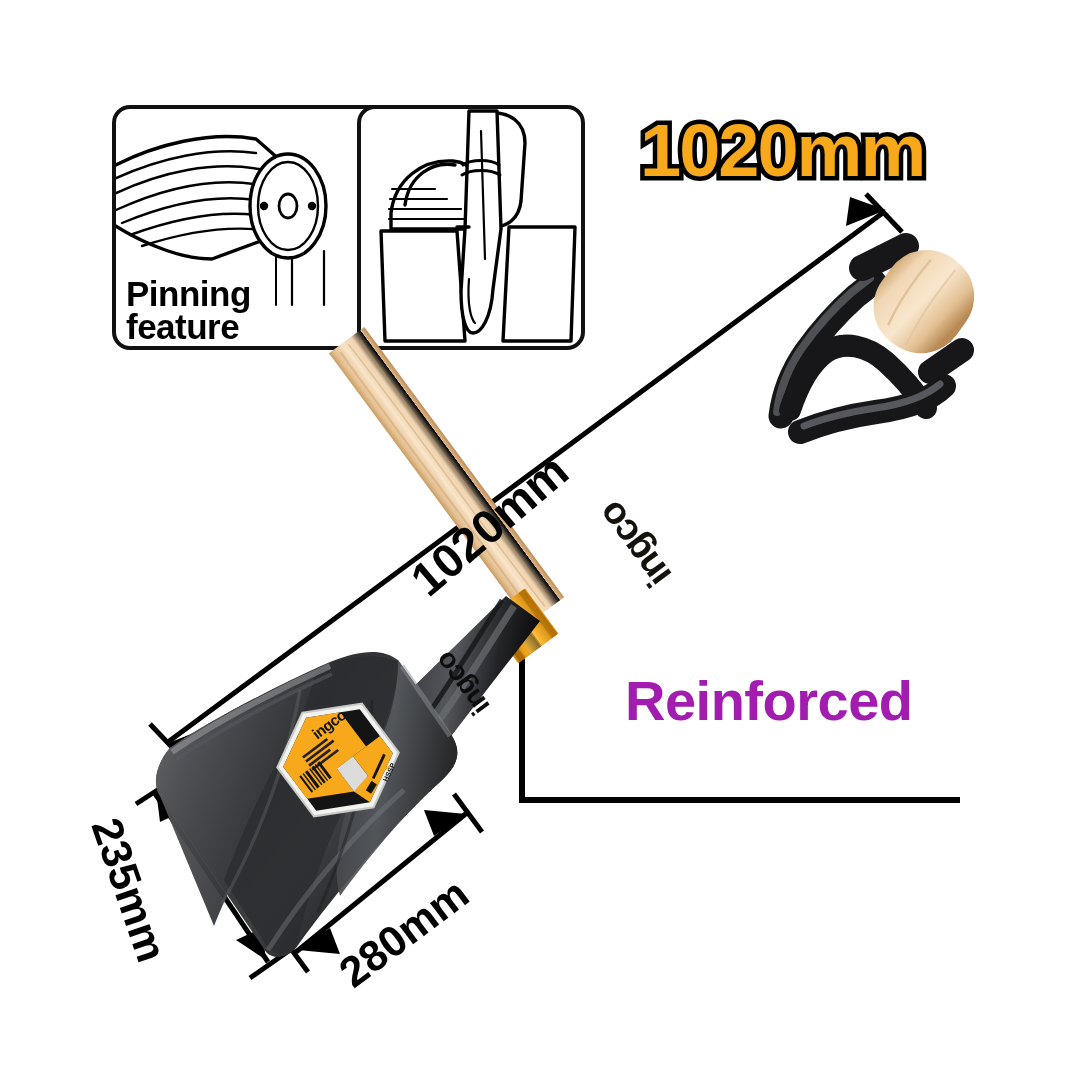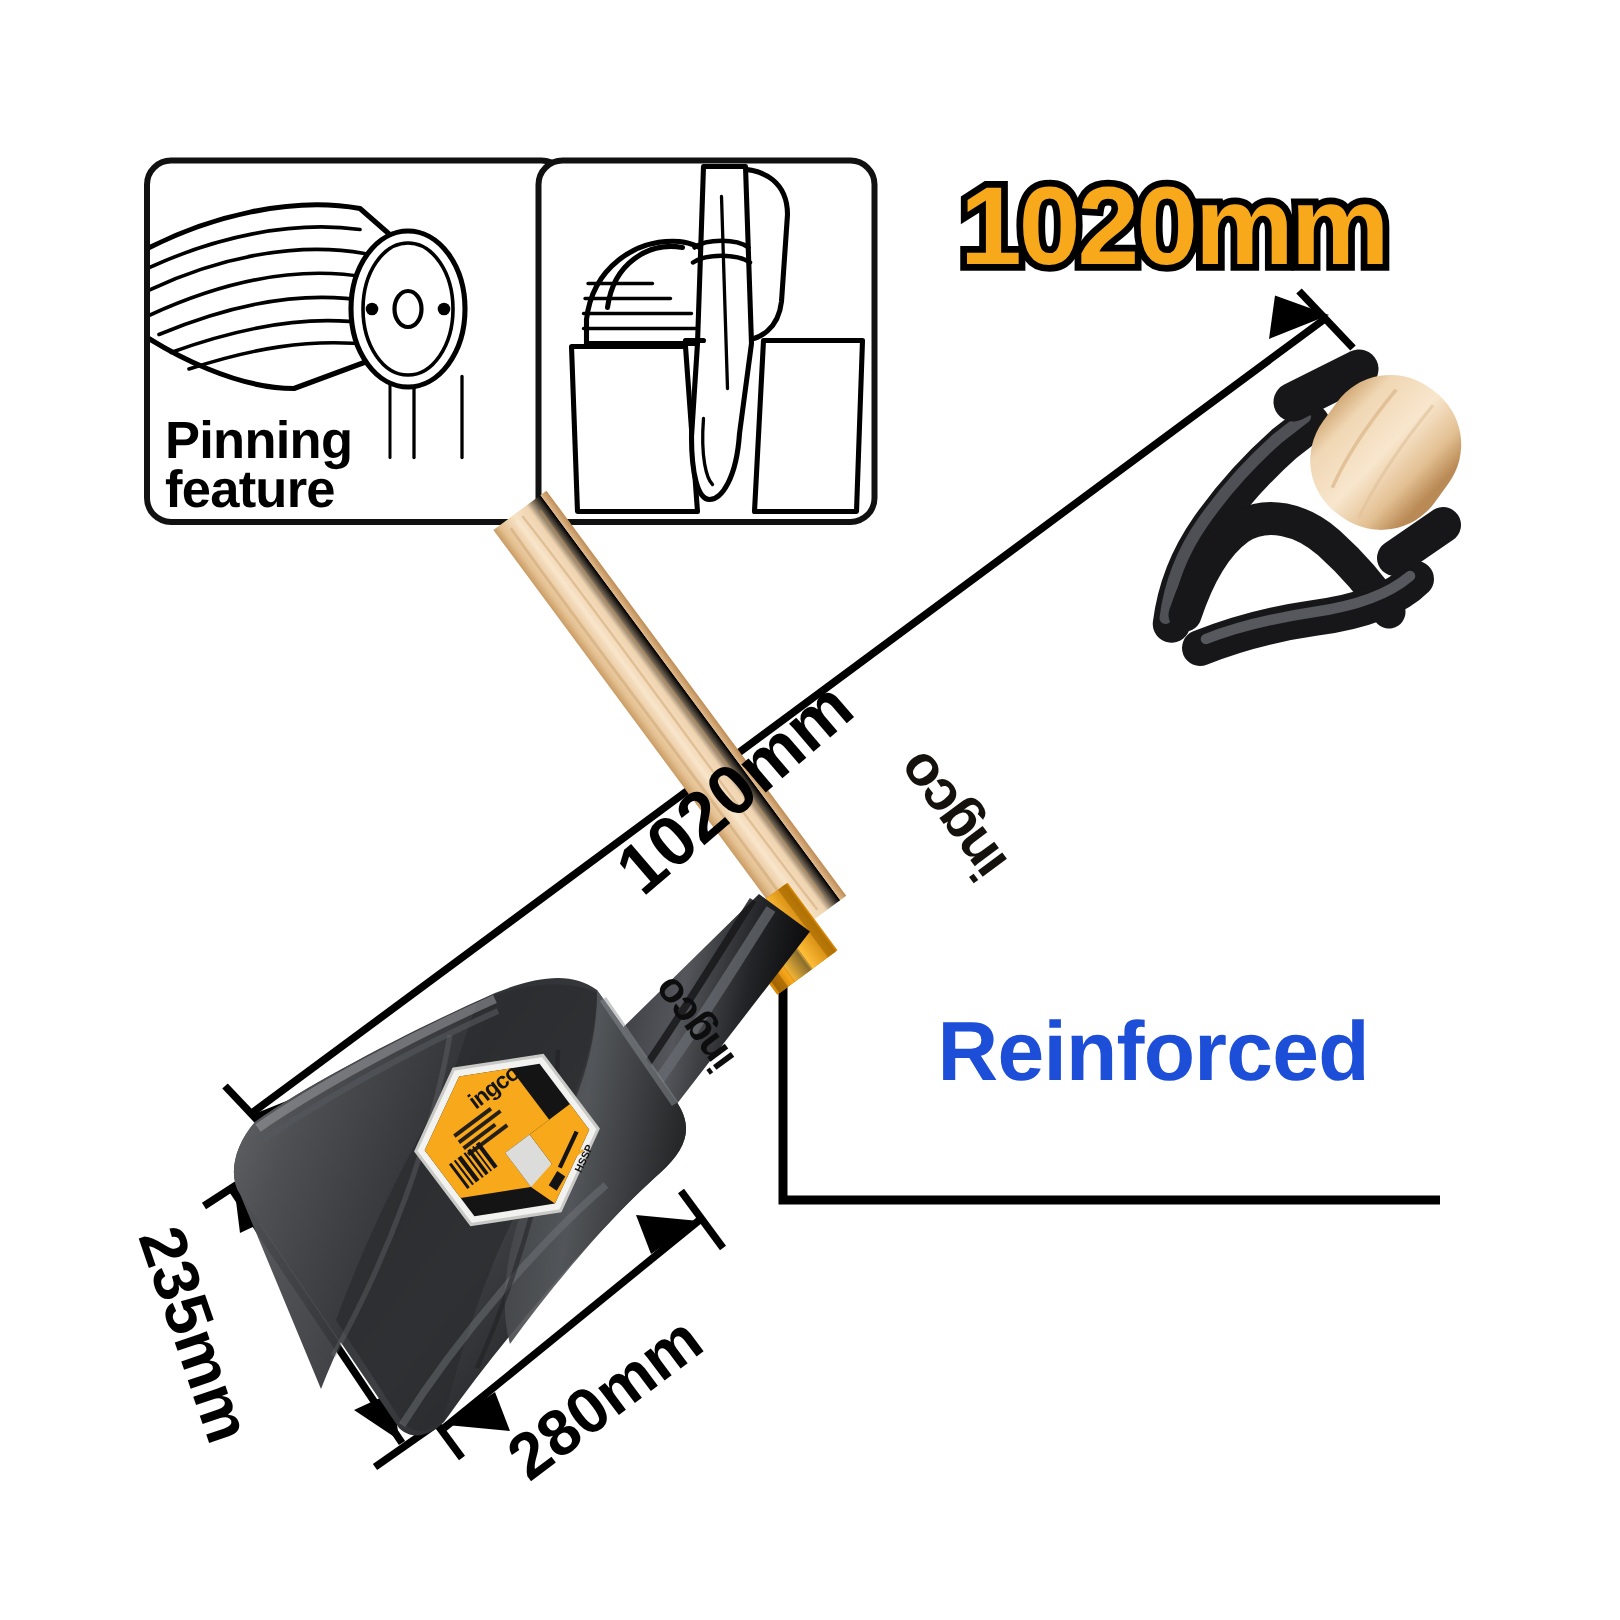--- a/index.html
+++ b/index.html
@@ -3,21 +3,21 @@
 <meta charset="utf-8">
 <style>
   html,body{margin:0;padding:0;background:#ffffff;}
   body{width:1080px;height:1080px;position:relative;overflow:hidden;
        font-family:"Liberation Sans",sans-serif;color:#000;}
   .stage{position:absolute;inset:0;width:1080px;height:1080px;}
 
   
   .feature-box{position:absolute;border:4px solid #111;border-radius:18px;
                background:#fff;box-sizing:border-box;overflow:hidden;}
-  #box-pin{left:96px;top:105px;width:283px;height:245px;}
+  #box-pin{left:112px;top:105px;width:283px;height:245px;}
   #box-step{left:357px;top:105px;width:228px;height:245px;}
   .feature-caption{position:absolute;left:10px;bottom:2px;font-weight:bold;
                    font-size:35px;line-height:0.96;letter-spacing:-.5px;color:#000;}
   .feature-caption span{display:block;}
 
   
   #headline{position:absolute;left:640px;top:108px;font-size:74px;font-weight:bold;
             letter-spacing:-2px;color:#F7A81B;
             -webkit-text-stroke:9px #000;paint-order:stroke fill;
             text-shadow:0 0 0 #000;white-space:nowrap;}
@@ -27,21 +27,21 @@
 
   
   .dim-label{position:absolute;font-weight:bold;color:#000;white-space:nowrap;
              transform-origin:0 0;}
   #lbl-1020{left:400px;top:565px;font-size:47px;transform:rotate(-40.5deg);}
   #lbl-235{left:128px;top:812px;font-size:43px;transform:rotate(71deg);}
   #lbl-280{left:330px;top:958px;font-size:43px;transform:rotate(-37deg);}
 
   
   #callout{position:absolute;left:625px;top:672px;font-size:56px;font-weight:bold;
-           line-height:1.03;letter-spacing:-.5px;color:#1d4ed8;}
+           line-height:1.03;letter-spacing:-.5px;color:#a21caf;}
   #callout .l1{display:block;}
   #callout .l2{display:block;padding-left:28px;}
 </style>
 </head>
 <body>
 
 <div class="stage">
 
   <div class="feature-box" id="box-pin">
     <svg viewBox="0 0 240 245" width="240" height="245">

